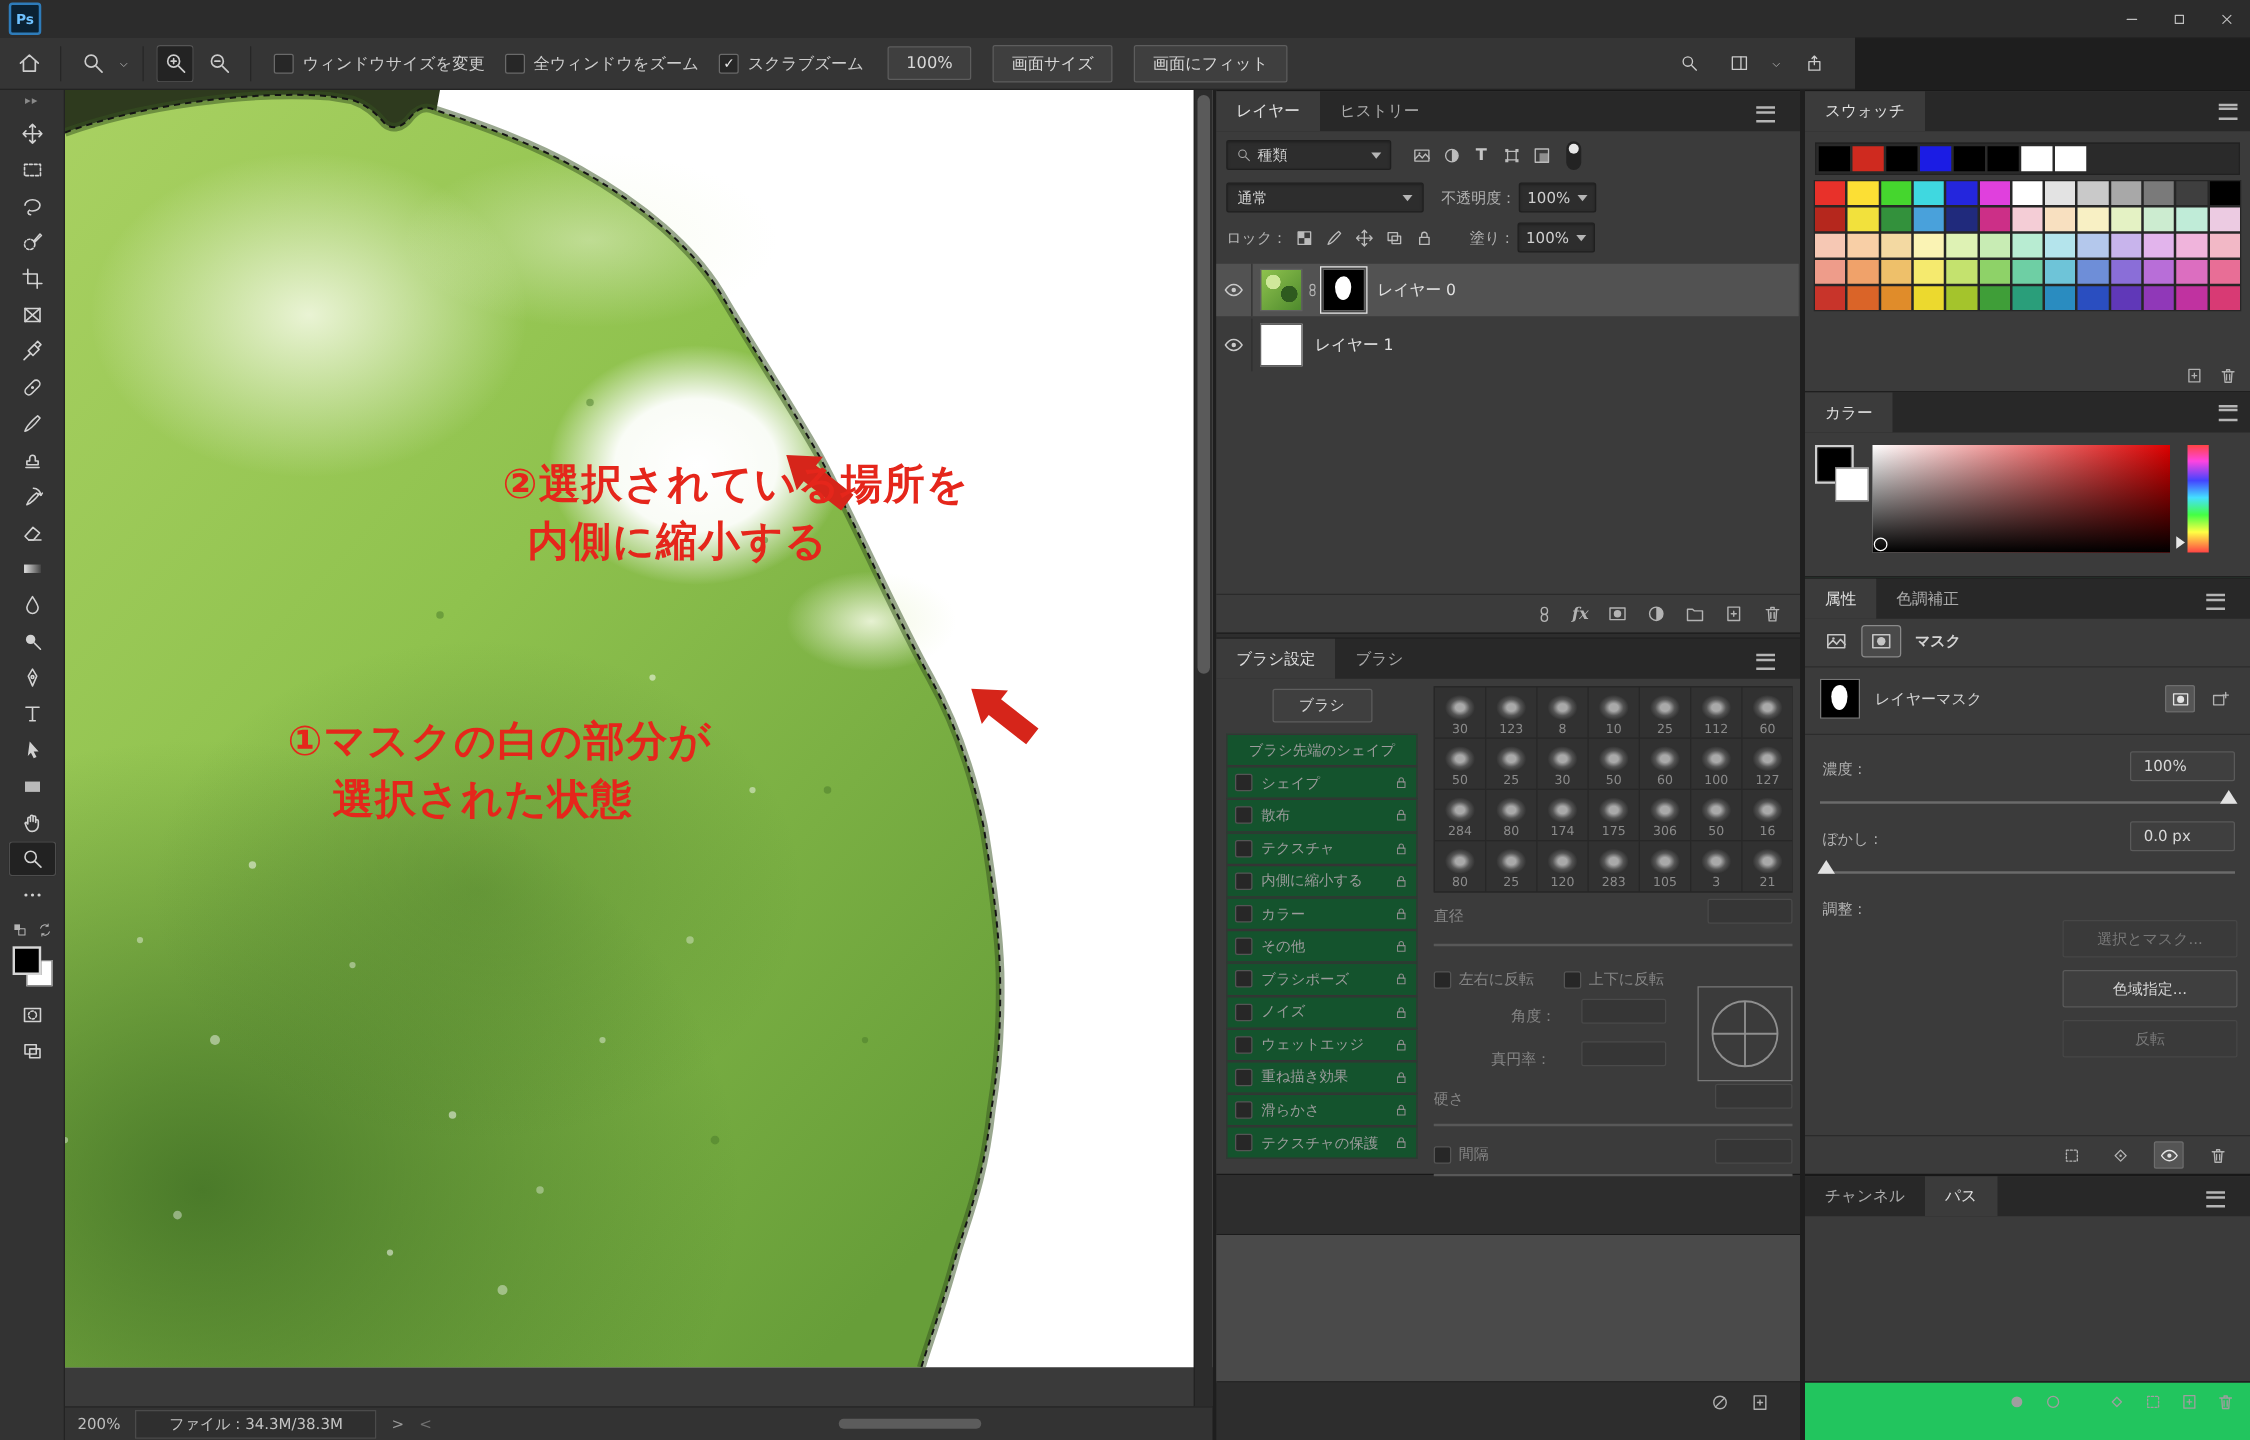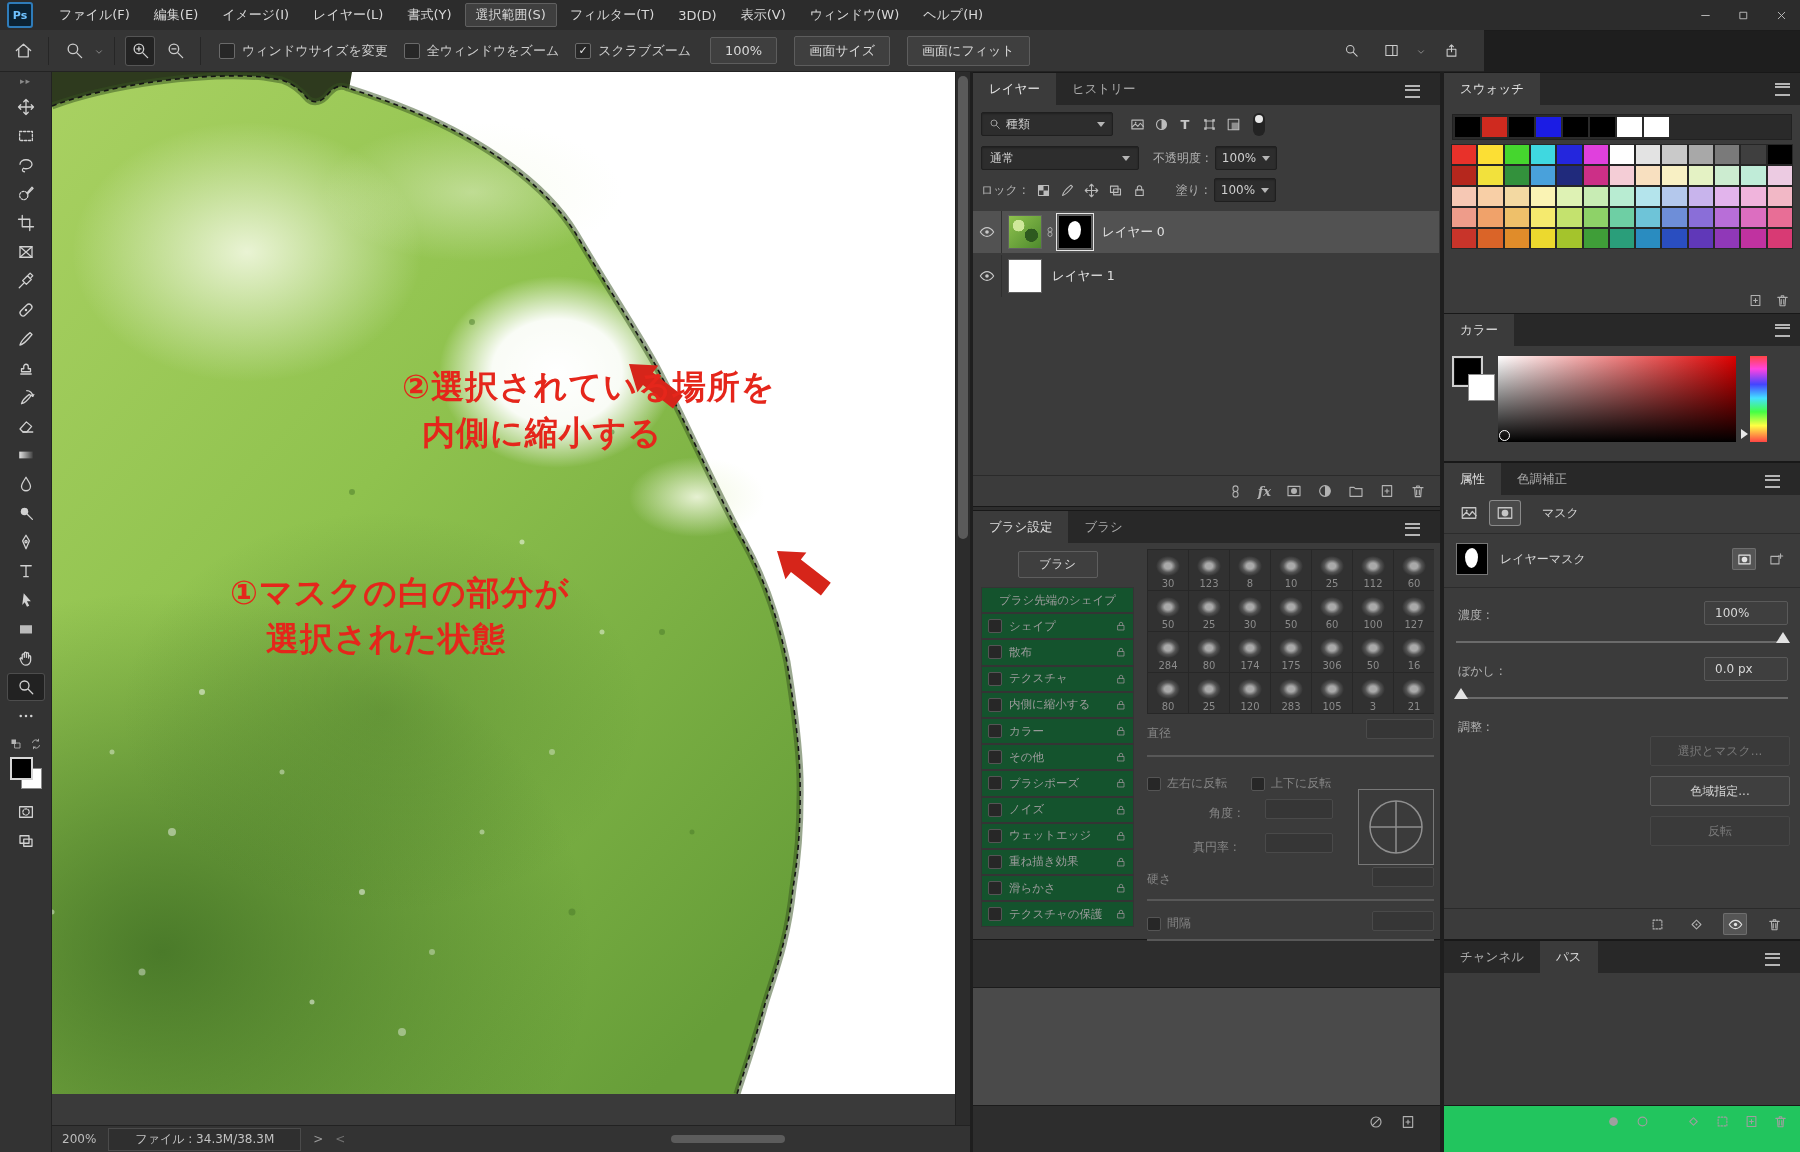--- a/index.html
+++ b/index.html
@@ -157,33 +157,20 @@
   #right-footer [data-icon]{width:15px;height:15px;}
   .gapl{margin-left:22px;}
 </style>
 </head>
 <body>
 
 <div id="app">
 
   <div id="menubar">
     <div class="ps-logo">Ps</div>
-    <nav id="menu-items">
-        <div class="menu-item">ファイル(F)</div>
-        <div class="menu-item">編集(E)</div>
-        <div class="menu-item">イメージ(I)</div>
-        <div class="menu-item">レイヤー(L)</div>
-        <div class="menu-item">書式(Y)</div>
-        <div class="menu-item active">選択範囲(S)</div>
-        <div class="menu-item">フィルター(T)</div>
-        <div class="menu-item">3D(D)</div>
-        <div class="menu-item">表示(V)</div>
-        <div class="menu-item">ウィンドウ(W)</div>
-        <div class="menu-item">ヘルプ(H)</div>
-      </nav>
     <div class="win-btns">
       <div class="win-btn">
           <i data-icon="minimize">
             <svg viewBox="0 0 24 24" fill="none" stroke="currentColor" stroke-width="1.7" stroke-linecap="round" stroke-linejoin="round">
               <path d="M5 12h14"></path>
             </svg>
           </i>
         </div>
       <div class="win-btn">
           <i data-icon="maximize">
@@ -1222,21 +1209,21 @@
               </i>
             </div>
           <div class="mtbtn sel">
               <i data-icon="maskicon">
                 <svg viewBox="0 0 24 24" fill="none" stroke="currentColor" stroke-width="1.7" stroke-linecap="round" stroke-linejoin="round">
                   <rect x="3" y="5" width="18" height="14"></rect>
                   <circle cx="12" cy="12" r="4.5" fill="currentColor" stroke="none"></circle>
                 </svg>
               </i>
             </div>
-          <span style="margin-left:16px;color:#d5d5d5;">マスク</span>
+          <span style="margin-left:6px;color:#d5d5d5;font-weight:bold;">マスク</span>
         </div>
         <div class="pr-div" style="top:38px;"></div>
         <div style="position:absolute;top:48px;left:12px;right:12px;display:flex;align-items:center;">
           <div class="lm-thumb"></div>
           <span style="margin-left:12px;color:#d5d5d5;">レイヤーマスク</span>
           <div class="prf-icon pressed" style="margin-left:auto;">
               <i data-icon="maskicon">
                 <svg viewBox="0 0 24 24" fill="none" stroke="currentColor" stroke-width="1.7" stroke-linecap="round" stroke-linejoin="round">
                   <rect x="3" y="5" width="18" height="14"></rect>
                   <circle cx="12" cy="12" r="4.5" fill="currentColor" stroke="none"></circle>

